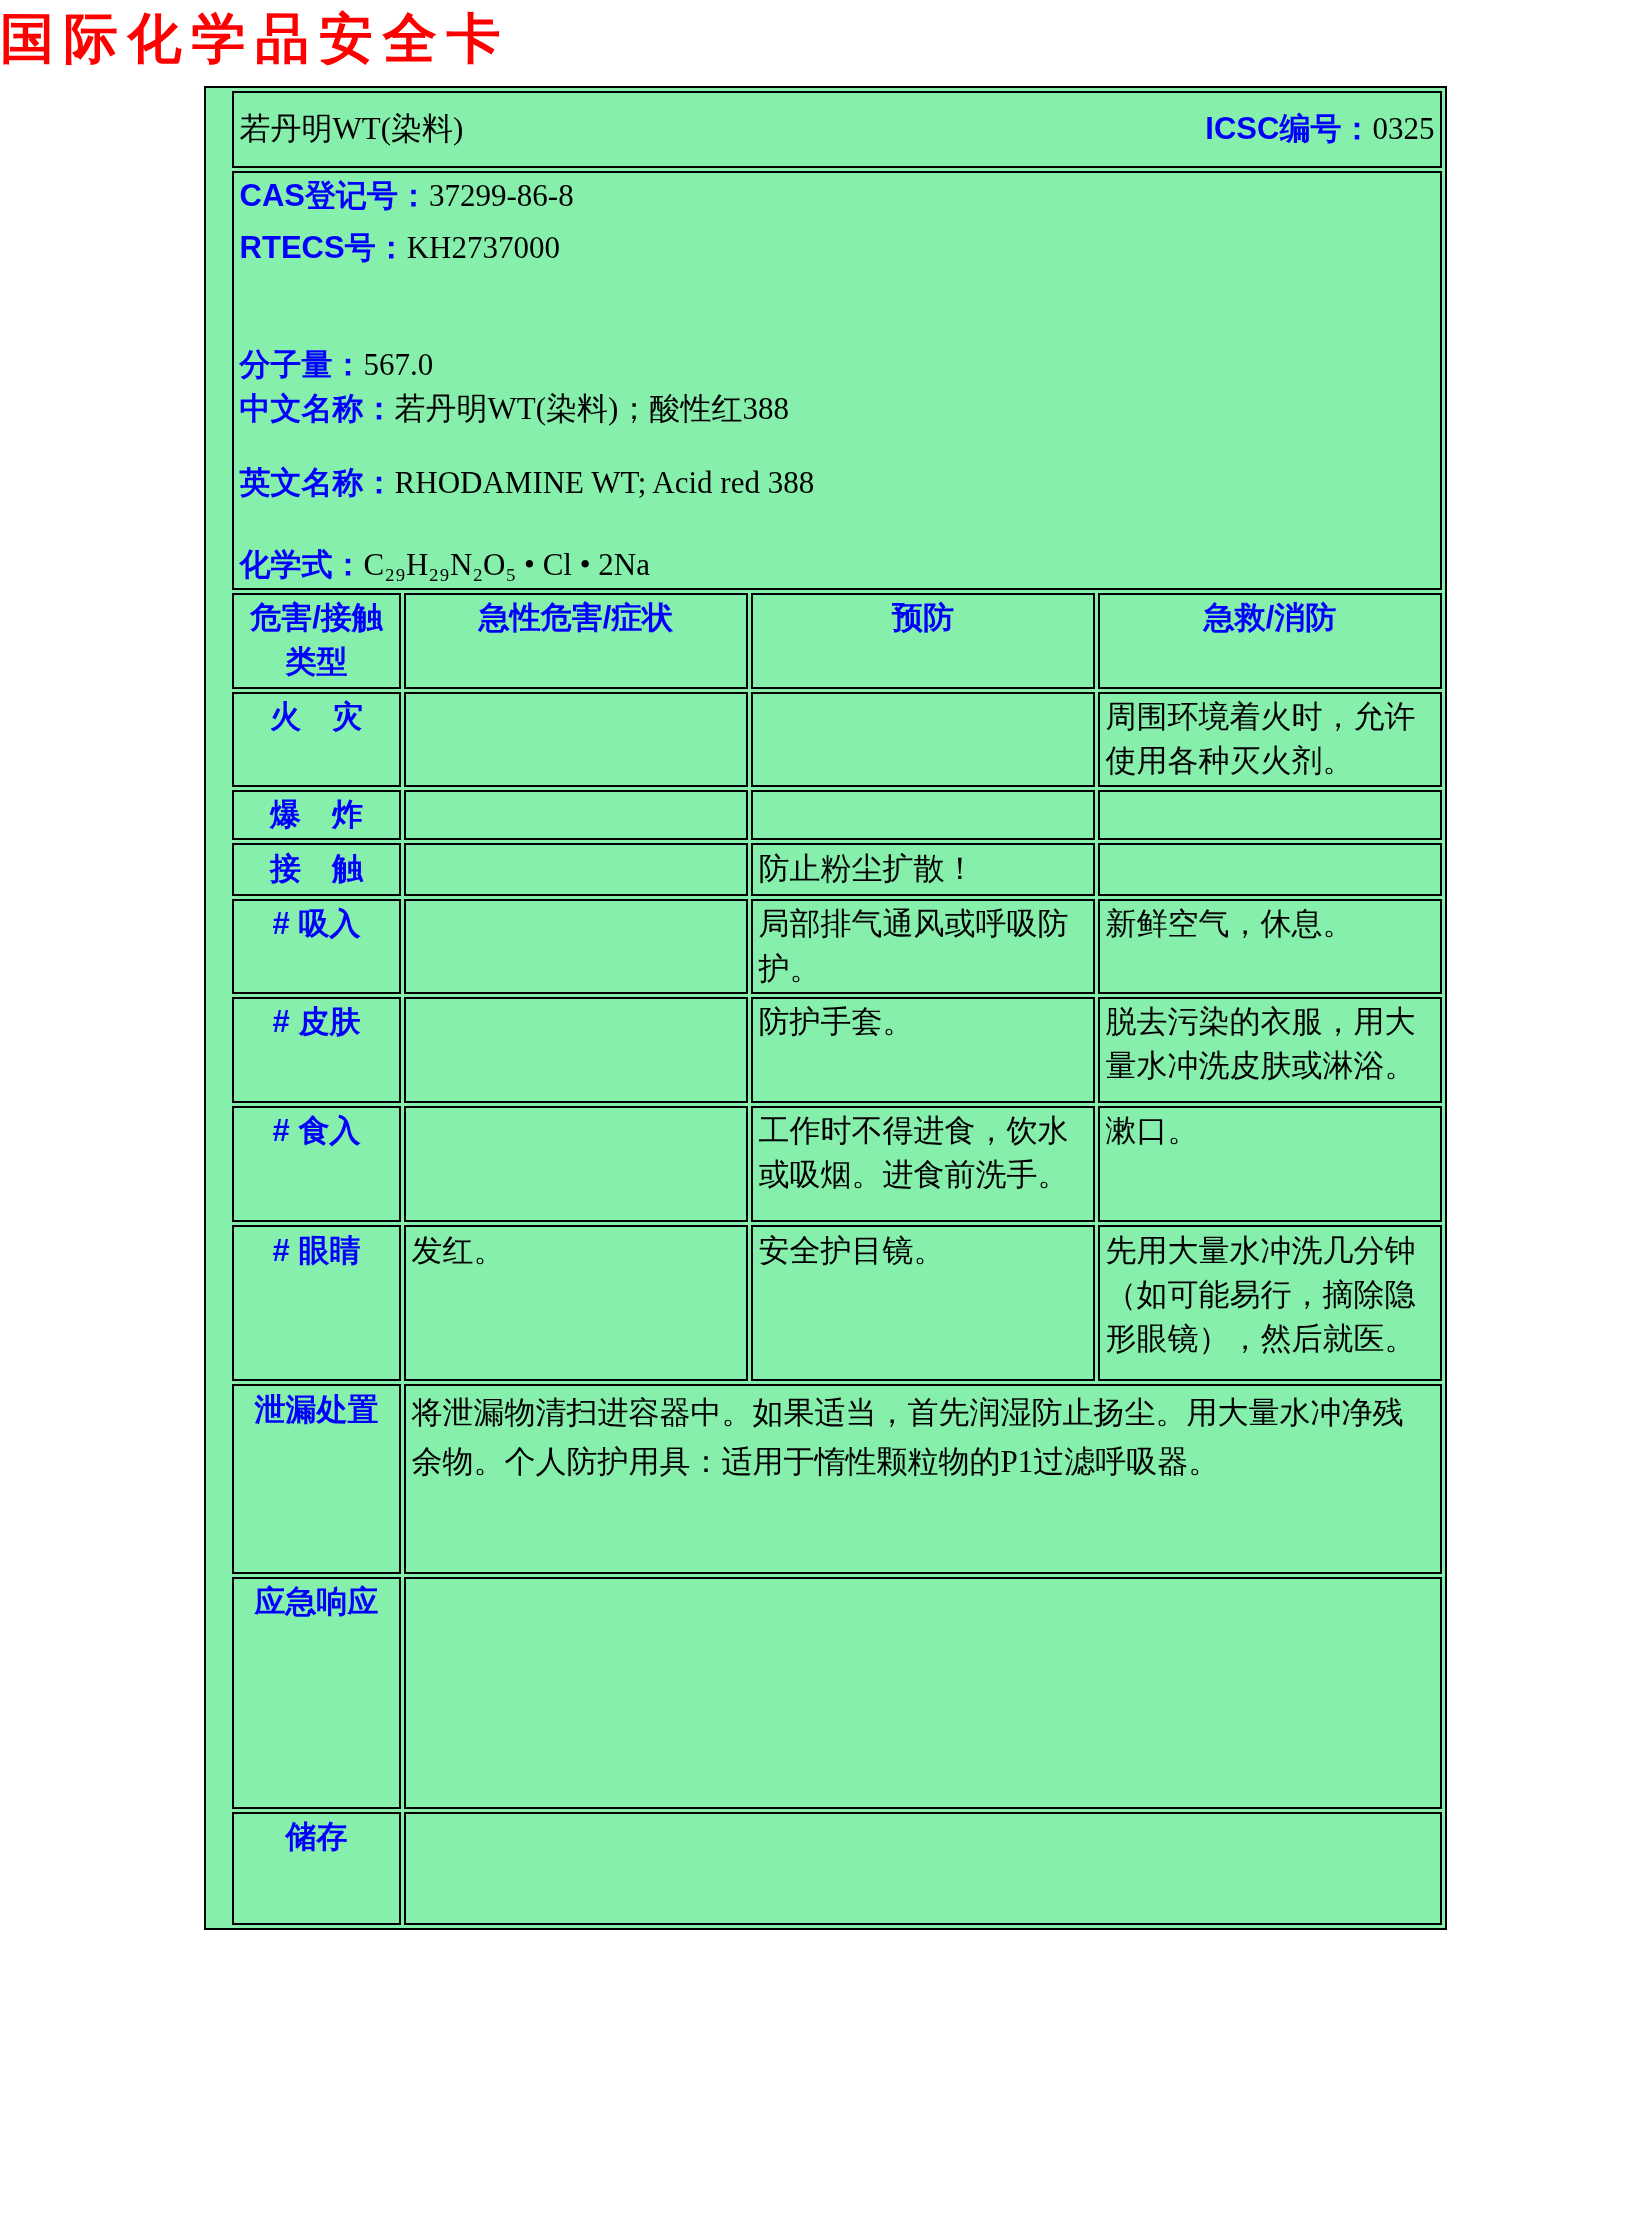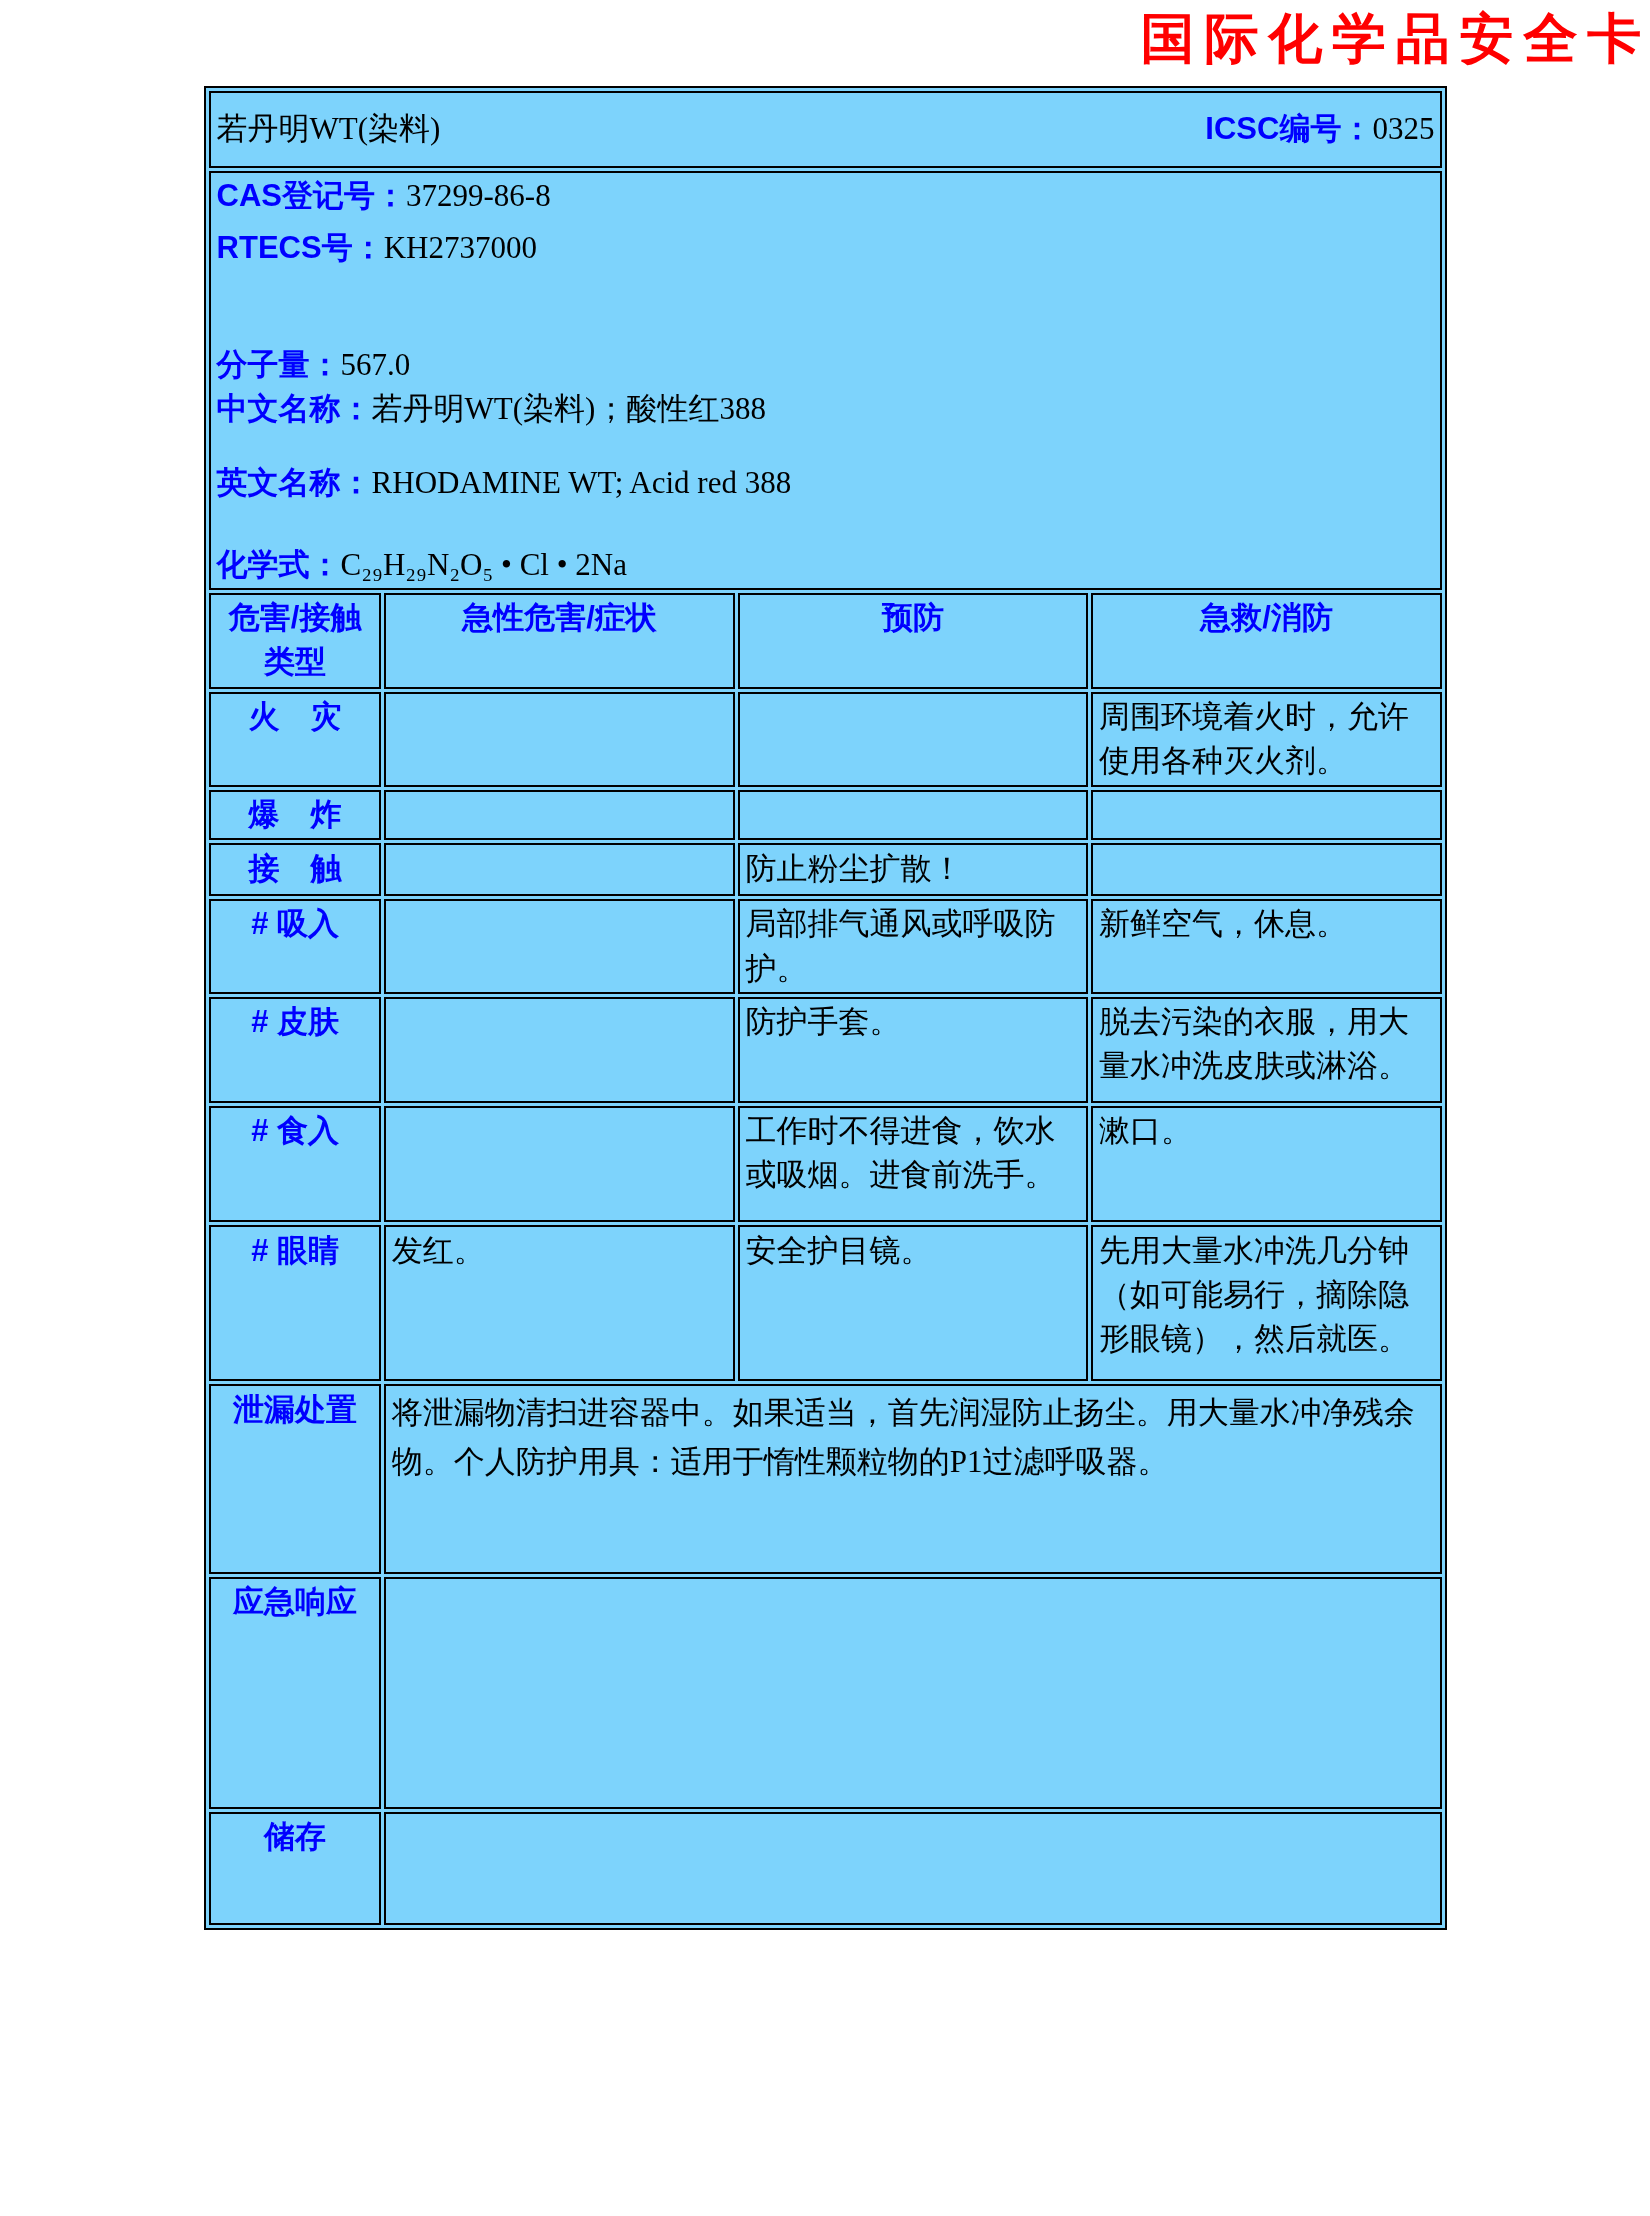--- a/index.html
+++ b/index.html
@@ -14,37 +14,38 @@
     color: #000000;
   }
   .page {
     width: 1651px;
     min-height: 2216px;
     background: #ffffff;
     padding-top: 11.2px;
     box-sizing: border-box;
   }
   .doc-title {
-    text-align: right;
+    text-align: left;
     font-size: 54px;
     line-height: 1.05;
     font-weight: bold;
     color: #FF0000;
     font-family: "Liberation Serif", serif;
     letter-spacing: 9.8px;
     margin-bottom: 18px;
   }
   table.card {
     width: 1243px;
     margin: 0 auto;
     border: 2.8px solid #000000;
     border-collapse: separate;
     border-spacing: 3.5px;
     table-layout: fixed;
-    background: #7dd3fc;
+    background: #86efac;
+    padding-left: 23px;
   }
   table.card td {
     border: 2.1px solid #000000;
     vertical-align: top;
     padding: 1.4px 5.6px;
     font-size: 31px;
     line-height: 1.42;
     word-break: break-all;
     overflow: hidden;
   }

